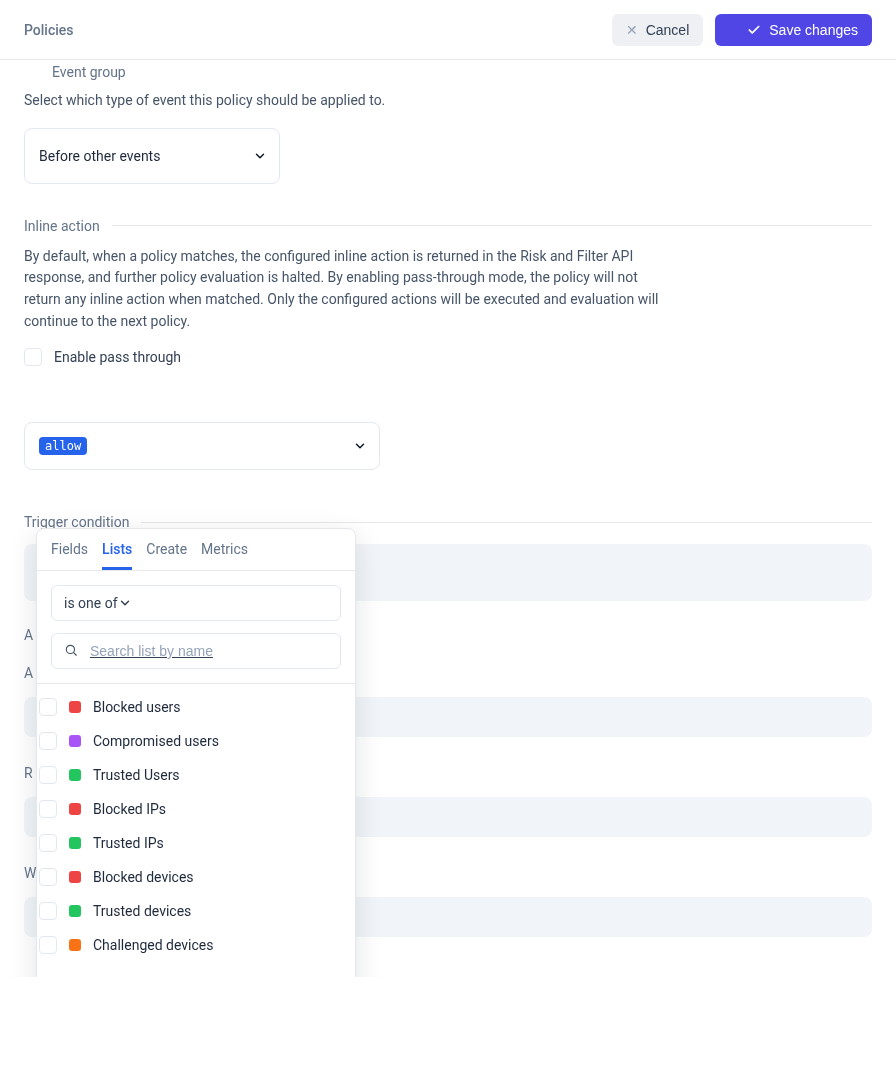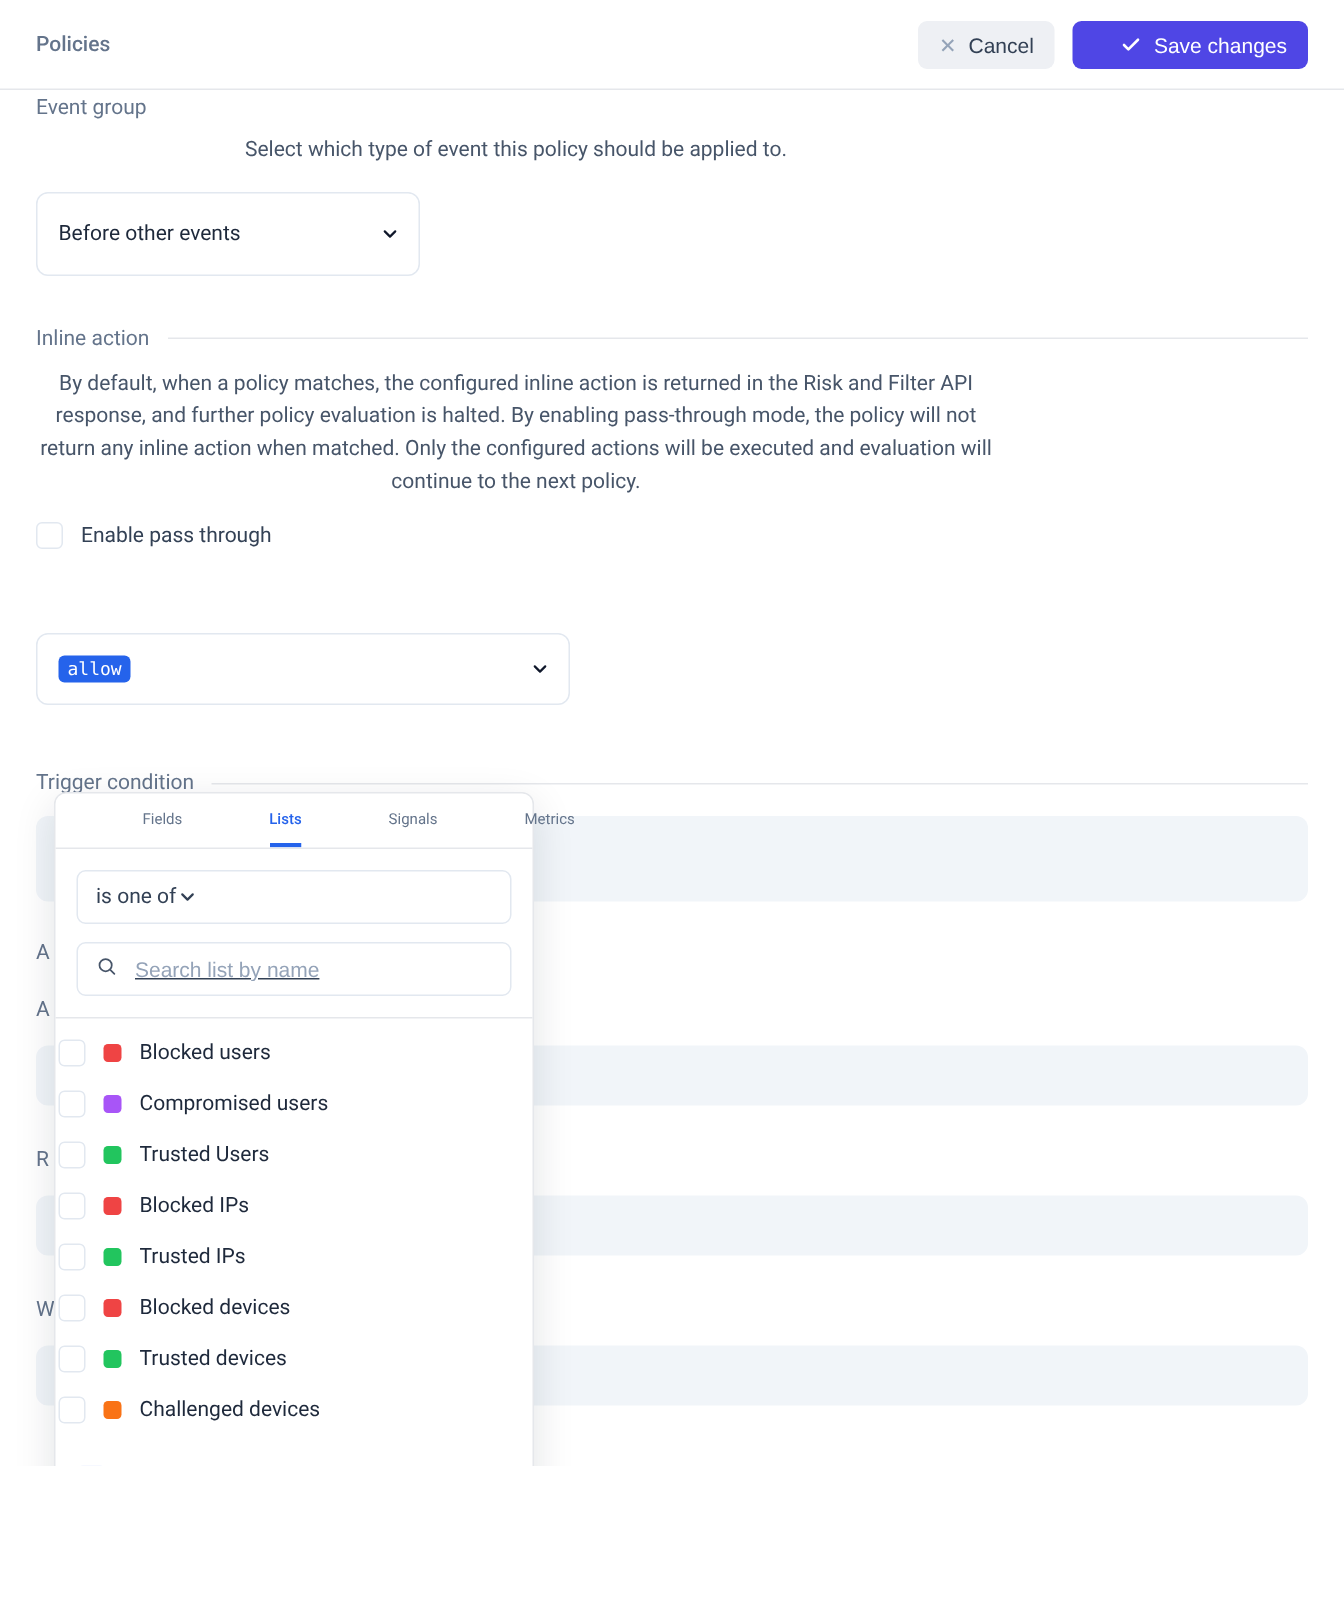--- a/index.html
+++ b/index.html
@@ -79,21 +79,20 @@
   .section-line {
     flex: 1;
     height: 1px;
     background: #e5e7eb;
   }
   .section-desc {
     color: #475569;
     margin: 10px 0 16px 0;
     max-width: 640px;
     line-height: 1.55;
-    text-align: center;
   }
   .select {
     position: relative;
     border: 1px solid #e2e8f0;
     border-radius: 8px;
     background: #fff;
     height: 56px;
     display: inline-flex;
     align-items: center;
     padding: 0 40px 0 14px;
@@ -178,26 +177,25 @@
     display: flex;
     flex-direction: column;
   }
   .pop-tabs {
     display: flex;
     gap: 14px;
     padding: 12px 14px 0 14px;
   }
   .pop-tab {
     color: #64748b;
-    font-size: 10px;
+    font-size: 14px;
     padding-bottom: 10px;
     cursor: pointer;
     border-bottom: 3px solid transparent;
     border-radius: 2px 2px 0 0;
-    margin-left: 44px;
   }
   .pop-tab.active {
     color: #2563eb;
     border-bottom-color: #2563eb;
     font-weight: 500;
   }
   .pop-divider { height:1px; background:#e5e7eb; }
   .pop-body { padding: 14px; }
   .pop-select {
     position: relative;
@@ -291,20 +289,21 @@
     border-radius: 6px;
     padding: 8px 14px;
     font-weight: 500;
     cursor: pointer;
     font-size: 14px;
   }
   
   .event-section-label {
     color:#64748b;
     margin-top: -2px;
+    margin-left: 28px;
   }
 </style>
 </head>
 <body>
 
 <div class="page">
 
   <div class="header">
     <div class="header-title">Policies</div>
     <div class="header-actions">
@@ -388,21 +387,21 @@
       <span>W</span>
     </div>
     <div class="obscured-band"></div>
 
   </div>
 
   <div class="popover">
     <div class="pop-tabs">
       <div class="pop-tab">Fields</div>
       <div class="pop-tab active">Lists</div>
-      <div class="pop-tab">Signals</div>
+      <div class="pop-tab">Create</div>
       <div class="pop-tab">Metrics</div>
     </div>
     <div class="pop-divider"></div>
 
     <div class="pop-body">
       <div class="pop-select">
         <span>is one of</span>
         <span class="chev">
           <svg width="14" height="14" viewBox="0 0 24 24" fill="none" stroke="currentColor" stroke-width="2.5" stroke-linecap="round" stroke-linejoin="round">
               <polyline points="6 9 12 15 18 9"></polyline>

